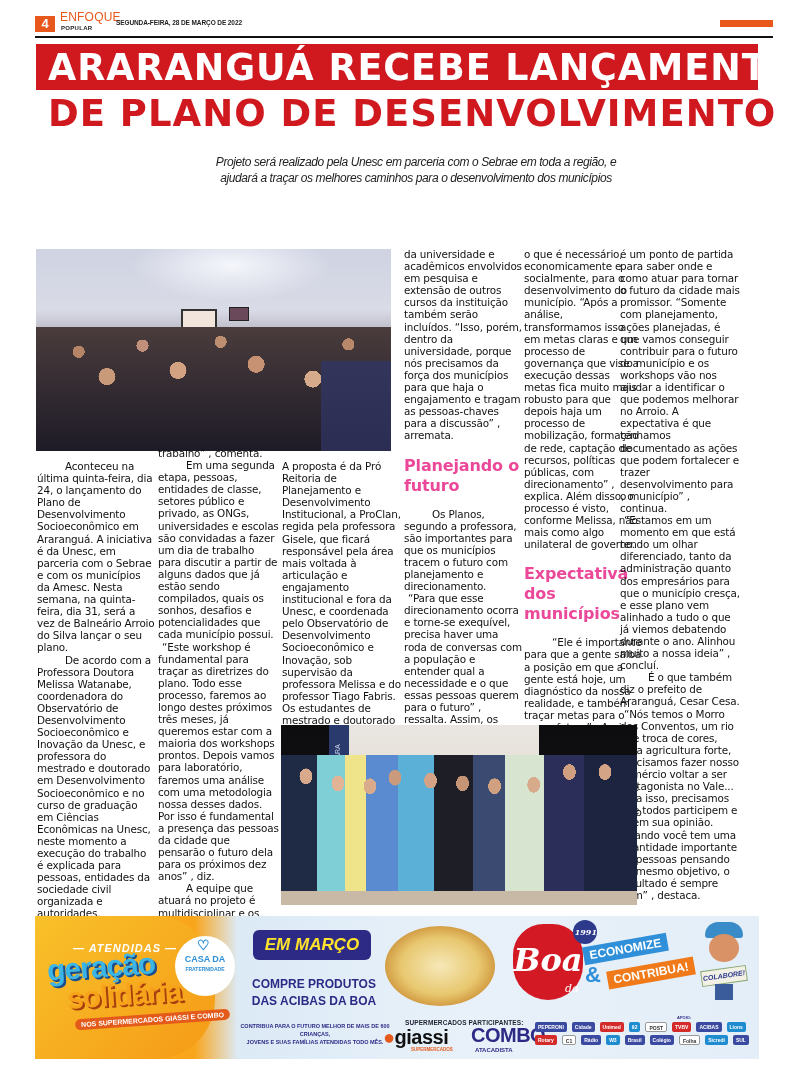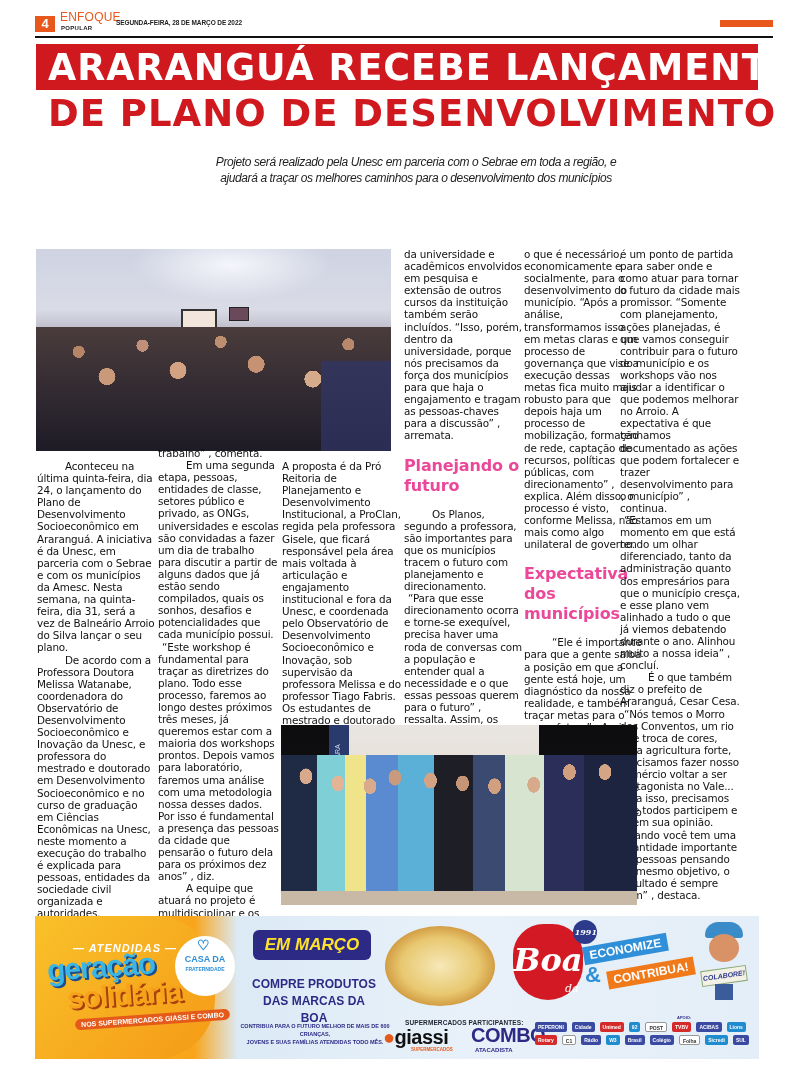--- a/index.html
+++ b/index.html
@@ -189,21 +189,21 @@
   <div class="ad-solidaria">solidária</div>
   <div class="ad-nos">NOS SUPERMERCADOS GIASSI E COMBO</div>
   <div class="ad-casa">
     <span style="position:absolute;left:22px;top:4px;color:#2d8fd5;font-size:14px;">♡</span>
     <span>CASA DA</span>
     <small>FRATERNIDADE</small>
   </div>
   <div class="ad-emmarco">EM MARÇO</div>
   <div class="ad-compre">
     <div>COMPRE PRODUTOS</div>
-    <div>DAS MARCAS DA BOA</div>
+    <div>DAS ACIBAS DA BOA</div>
   </div>
   <div class="ad-contribua">
     <div>CONTRIBUA PARA O FUTURO MELHOR DE MAIS DE 600 CRIANÇAS,</div>
     <div>JOVENS E SUAS FAMÍLIAS ATENDIDAS TODO MÊS.</div>
   </div>
   <div class="ad-food"></div>
   <div class="ad-daboa">
     <span class="da">da</span>
     <span class="boa">Boa</span>
   </div>

